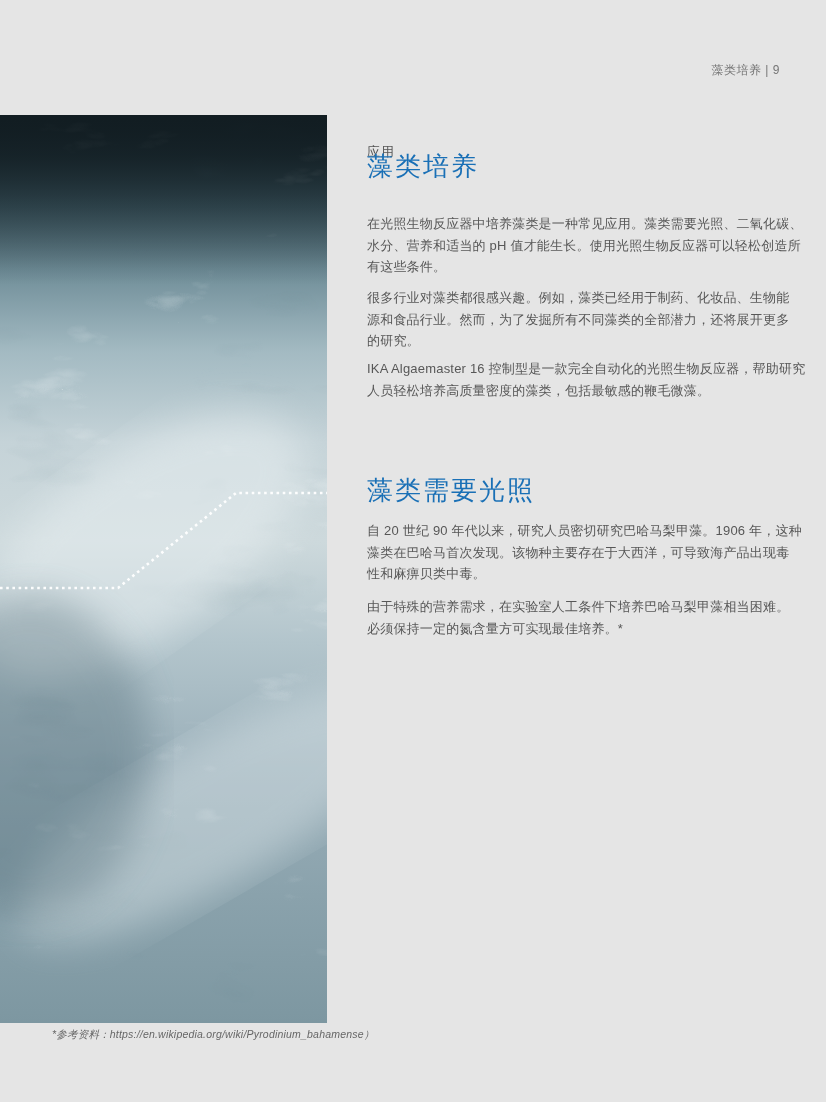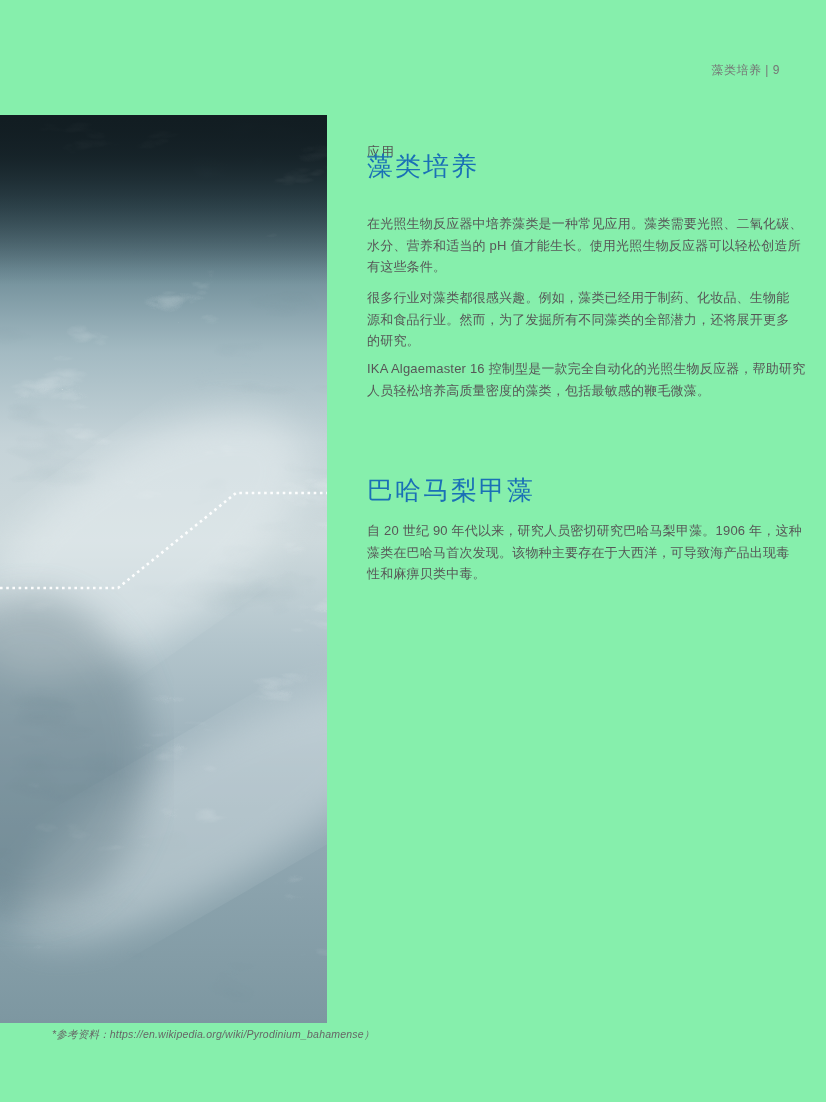--- a/index.html
+++ b/index.html
@@ -1,20 +1,20 @@
 <!DOCTYPE html>
 <html><head>
 <meta charset="utf-8">
 <style>
   * { margin:0; padding:0; box-sizing:border-box; }
   html,body { background:#ffffff; }
   .page {
     position:relative;
     width:826px; height:1102px;
-    background:#86efac;
+    background:#e5e5e5;
     overflow:hidden;
     font-family:"Liberation Sans", sans-serif;
   }
   .page-marker {
     position:absolute; top:62px; right:46px;
     font-size:12px; color:#757575; letter-spacing:0.5px;
   }
   .figure {
     position:absolute; left:0; top:115px;
     width:327px; height:908px;
@@ -106,22 +106,24 @@
 水分、营养和适当的 pH 值才能生长。使用光照生物反应器可以轻松创造所
 有这些条件。</p>
 
   <p class="col-item body-par p2">很多行业对藻类都很感兴趣。例如，藻类已经用于制药、化妆品、生物能
 源和食品行业。然而，为了发掘所有不同藻类的全部潜力，还将展开更多
 的研究。</p>
 
   <p class="col-item body-par p3">IKA Algaemaster 16 控制型是一款完全自动化的光照生物反应器，帮助研究
 人员轻松培养高质量密度的藻类，包括最敏感的鞭毛微藻。</p>
 
-  <h2 class="col-item section-title title-2">巴哈马梨甲藻</h2>
+  <h2 class="col-item section-title title-2">藻类需要光照</h2>
 
   <p class="col-item body-par p4">自 20 世纪 90 年代以来，研究人员密切研究巴哈马梨甲藻。1906 年，这种
 藻类在巴哈马首次发现。该物种主要存在于大西洋，可导致海产品出现毒
 性和麻痹贝类中毒。</p>
 
+  <p class="col-item body-par p5">由于特殊的营养需求，在实验室人工条件下培养巴哈马梨甲藻相当困难。
+必须保持一定的氮含量方可实现最佳培养。*</p>
 
   <div class="footnote">*参考资料：https://en.wikipedia.org/wiki/Pyrodinium_bahamense）</div>
 
 </div>
 
 </body></html>

